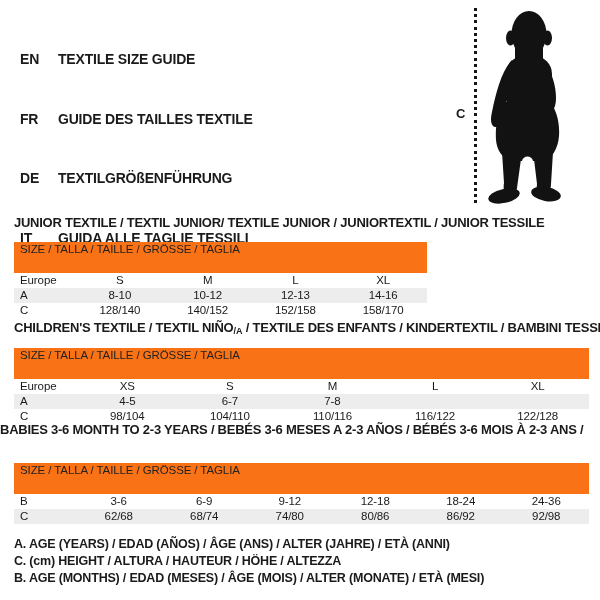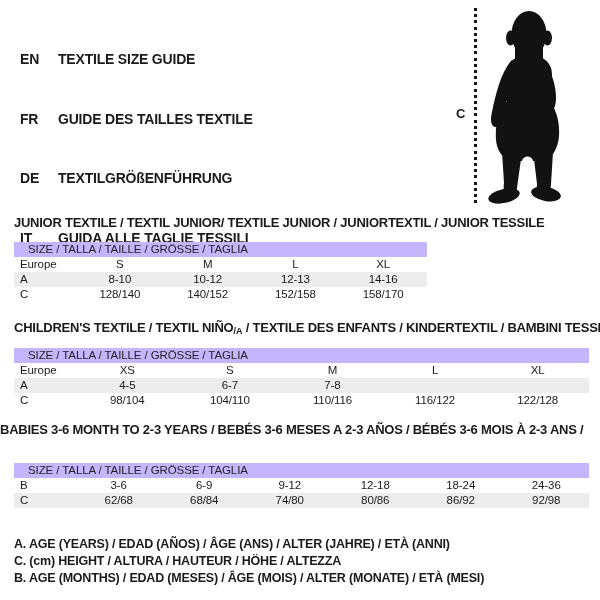--- a/index.html
+++ b/index.html
@@ -25,21 +25,21 @@
   
   .sec-title { font-weight:700; font-size:13px; letter-spacing:-0.25px;
                line-height:17px; white-space:nowrap; }
   #sec1-title { left:14px; top:214px; }
   #sec2-title { left:14px; top:319px; }
   #sec3-title { left:0; top:421px; }
   .subscript { font-size:9px; vertical-align:-2px; letter-spacing:0; }
 
   
   .stable { font-size:11.5px; letter-spacing:-0.1px; }
-  .band { height:15px; line-height:15px; background:#c4b5fd; padding-left:14px;
+  .band { height:31px; line-height:15px; background:#f97316; padding-left:6px;
           color:#222222; }
   .trow { display:grid; grid-template-columns:var(--cols); height:15px; line-height:15px; }
   .trow.shaded { background:#ededed; }
   .trow .lbl { padding-left:6px; text-align:left; }
   .trow .val { text-align:center; }
   #table1 { left:14px; top:242px; width:413px; --cols:62px repeat(4,1fr); }
   #table2 { left:14px; top:348px; width:575px; --cols:62px repeat(5,1fr); }
   #table3 { left:14px; top:463px; width:575px; --cols:62px repeat(6,1fr); }
 
   
@@ -150,21 +150,21 @@
     <span class="val">3-6</span>
     <span class="val">6-9</span>
     <span class="val">9-12</span>
     <span class="val">12-18</span>
     <span class="val">18-24</span>
     <span class="val">24-36</span>
   </div>
   <div class="trow shaded">
     <span class="lbl">C</span>
     <span class="val">62/68</span>
-    <span class="val">68/84</span>
+    <span class="val">68/74</span>
     <span class="val">74/80</span>
     <span class="val">80/86</span>
     <span class="val">86/92</span>
     <span class="val">92/98</span>
   </div>
 </div>
 
 <div class="abs notes">
   <div>A. AGE (YEARS) / EDAD (AÑOS) / ÂGE (ANS) / ALTER (JAHRE) / ETÀ (ANNI)</div>
   <div>C. (cm) HEIGHT / ALTURA / HAUTEUR / HÖHE / ALTEZZA</div>

